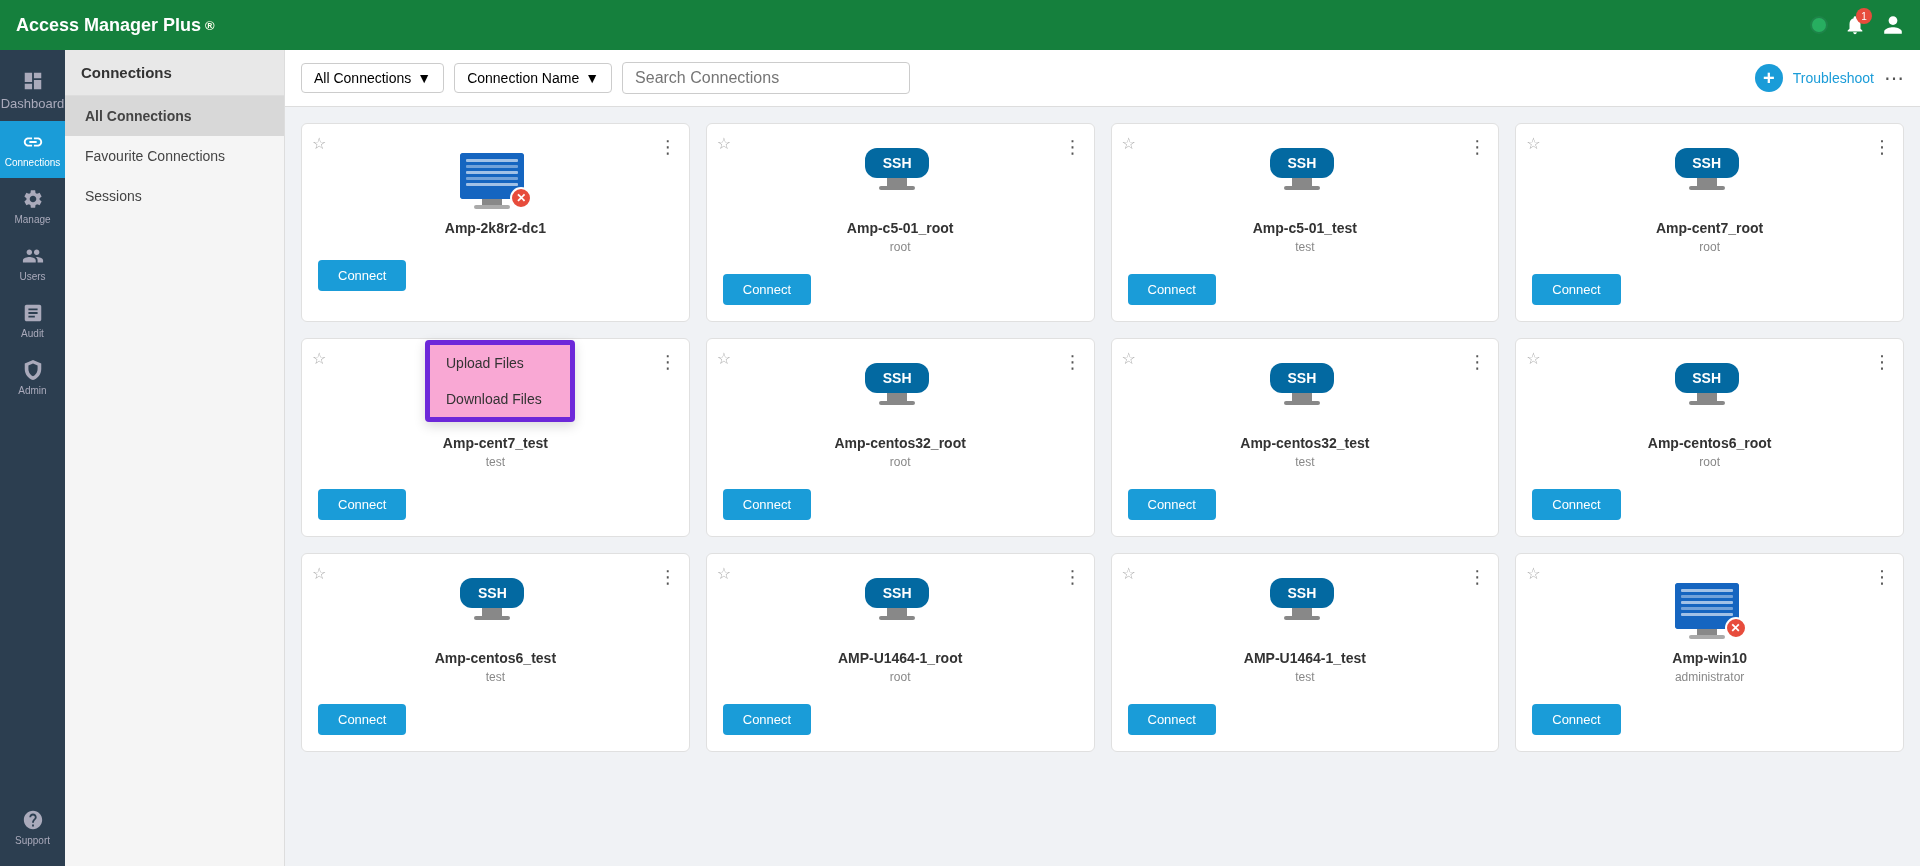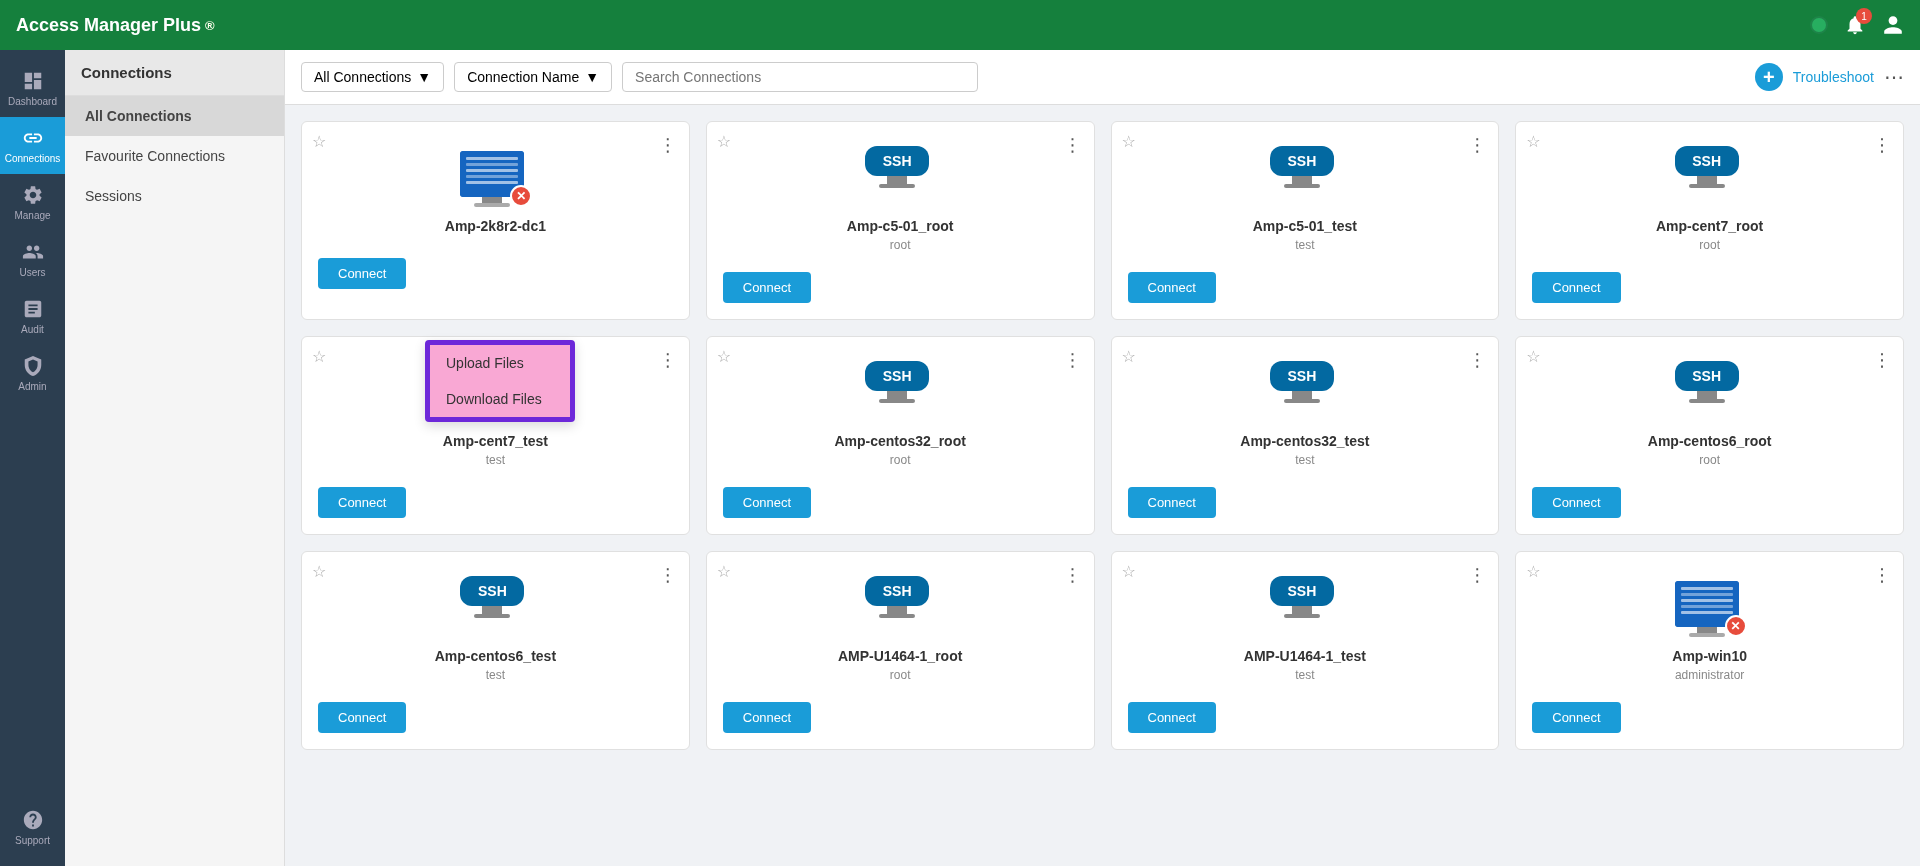--- a/index.html
+++ b/index.html
@@ -177,22 +177,22 @@
       background: white;
       cursor: pointer;
       display: flex;
       align-items: center;
       gap: 6px;
     }
     .search-input {
       border: 1px solid #ccc;
       border-radius: 4px;
       padding: 6px 12px;
-      font-size: 14px;
-      width: 356px;
+      font-size: 16px;
+      width: 288px;
     }
     .toolbar-right {
       margin-left: auto;
       display: flex;
       align-items: center;
       gap: 10px;
     }
     .troubleshoot-btn {
       color: #1a9cd8;
       font-size: 14px;
@@ -386,21 +386,21 @@
       </svg>
     </div>
   </div>
 </div>
 
 <div class="sidebar">
   <div class="sidebar-item">
     <svg viewBox="0 0 24 24" fill="currentColor">
       <path d="M3 13h8V3H3v10zm0 8h8v-6H3v6zm10 0h8V11h-8v10zm0-18v6h8V3h-8z"></path>
     </svg>
-    <span style="font-size:10px;">Dashboard</span>
+    <span style="font-size:13px;">Dashboard</span>
   </div>
   <div class="sidebar-item active">
     <svg viewBox="0 0 24 24" fill="currentColor">
       <path d="M17 7h-4v2h4c1.65 0 3 1.35 3 3s-1.35 3-3 3h-4v2h4c2.76 0 5-2.24 5-5s-2.24-5-5-5zm-6 8H7c-1.65 0-3-1.35-3-3s1.35-3 3-3h4V7H7c-2.76 0-5 2.24-5 5s2.24 5 5 5h4v-2zm-3-4h8v2H8z"></path>
     </svg>
     <span style="font-size:10px;">Connections</span>
   </div>
   <div class="sidebar-item">
     <svg viewBox="0 0 24 24" fill="currentColor">
       <path d="M19.14 12.94c.04-.3.06-.61.06-.94 0-.32-.02-.64-.07-.94l2.03-1.58c.18-.14.23-.41.12-.61l-1.92-3.32c-.12-.22-.37-.29-.59-.22l-2.39.96c-.5-.38-1.03-.7-1.62-.94l-.36-2.54c-.04-.24-.24-.41-.48-.41h-3.84c-.24 0-.43.17-.47.41l-.36 2.54c-.59.24-1.13.57-1.62.94l-2.39-.96c-.22-.08-.47 0-.59.22L2.74 8.87c-.12.21-.08.47.12.61l2.03 1.58c-.05.3-.09.63-.09.94s.02.64.07.94l-2.03 1.58c-.18.14-.23.41-.12.61l1.92 3.32c.12.22.37.29.59.22l2.39-.96c.5.38 1.03.7 1.62.94l.36 2.54c.05.24.24.41.48.41h3.84c.24 0 .44-.17.47-.41l.36-2.54c.59-.24 1.13-.56 1.62-.94l2.39.96c.22.08.47 0 .59-.22l1.92-3.32c.12-.22.07-.47-.12-.61l-2.01-1.58zM12 15.6c-1.98 0-3.6-1.62-3.6-3.6s1.62-3.6 3.6-3.6 3.6 1.62 3.6 3.6-1.62 3.6-3.6 3.6z"></path>

